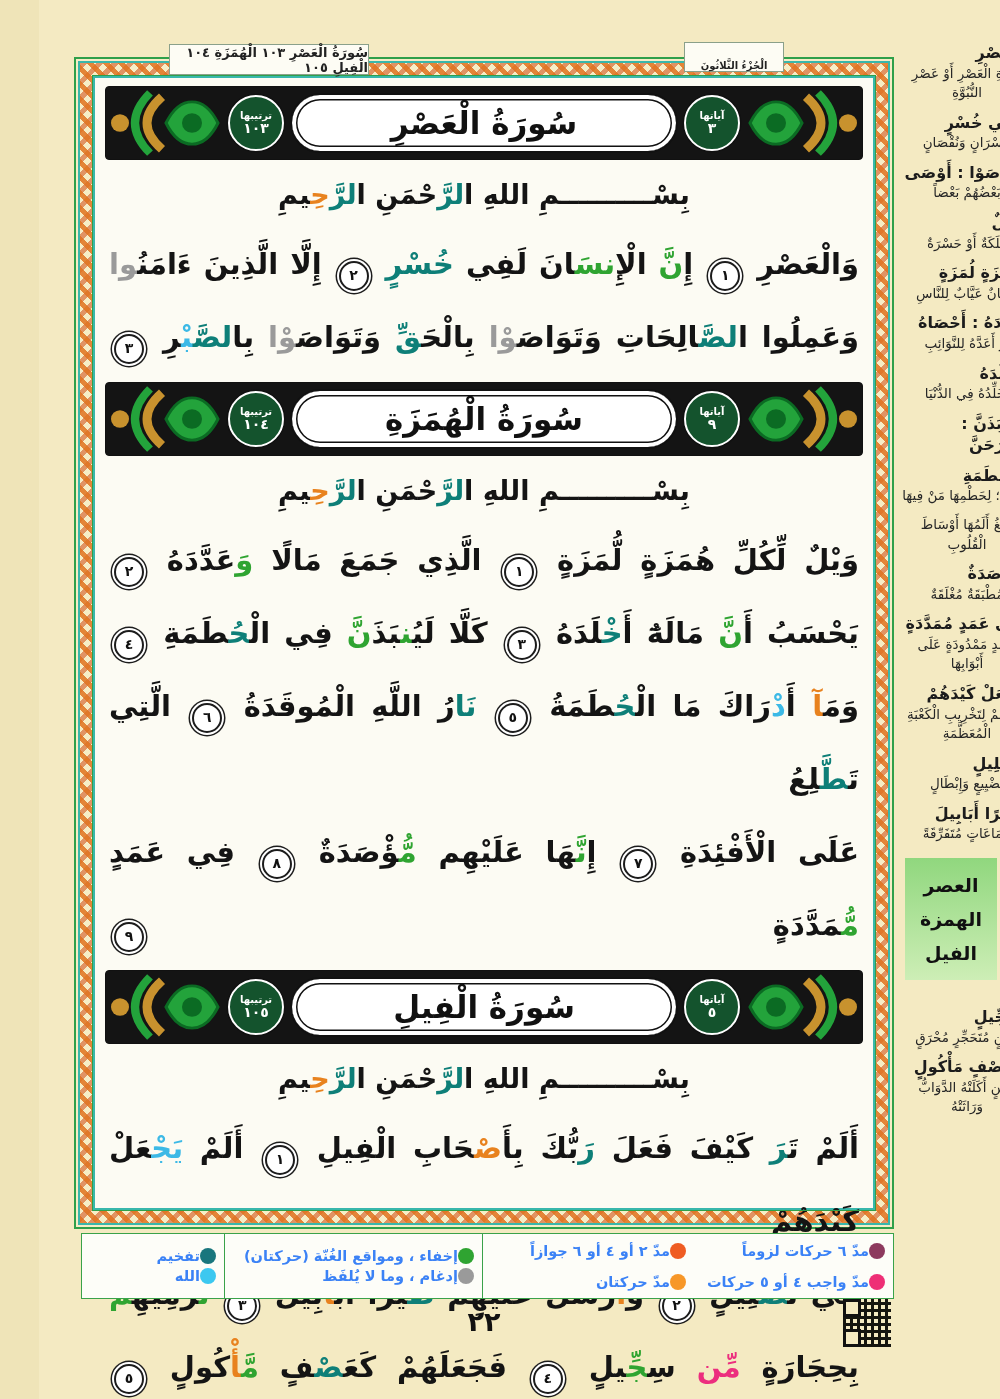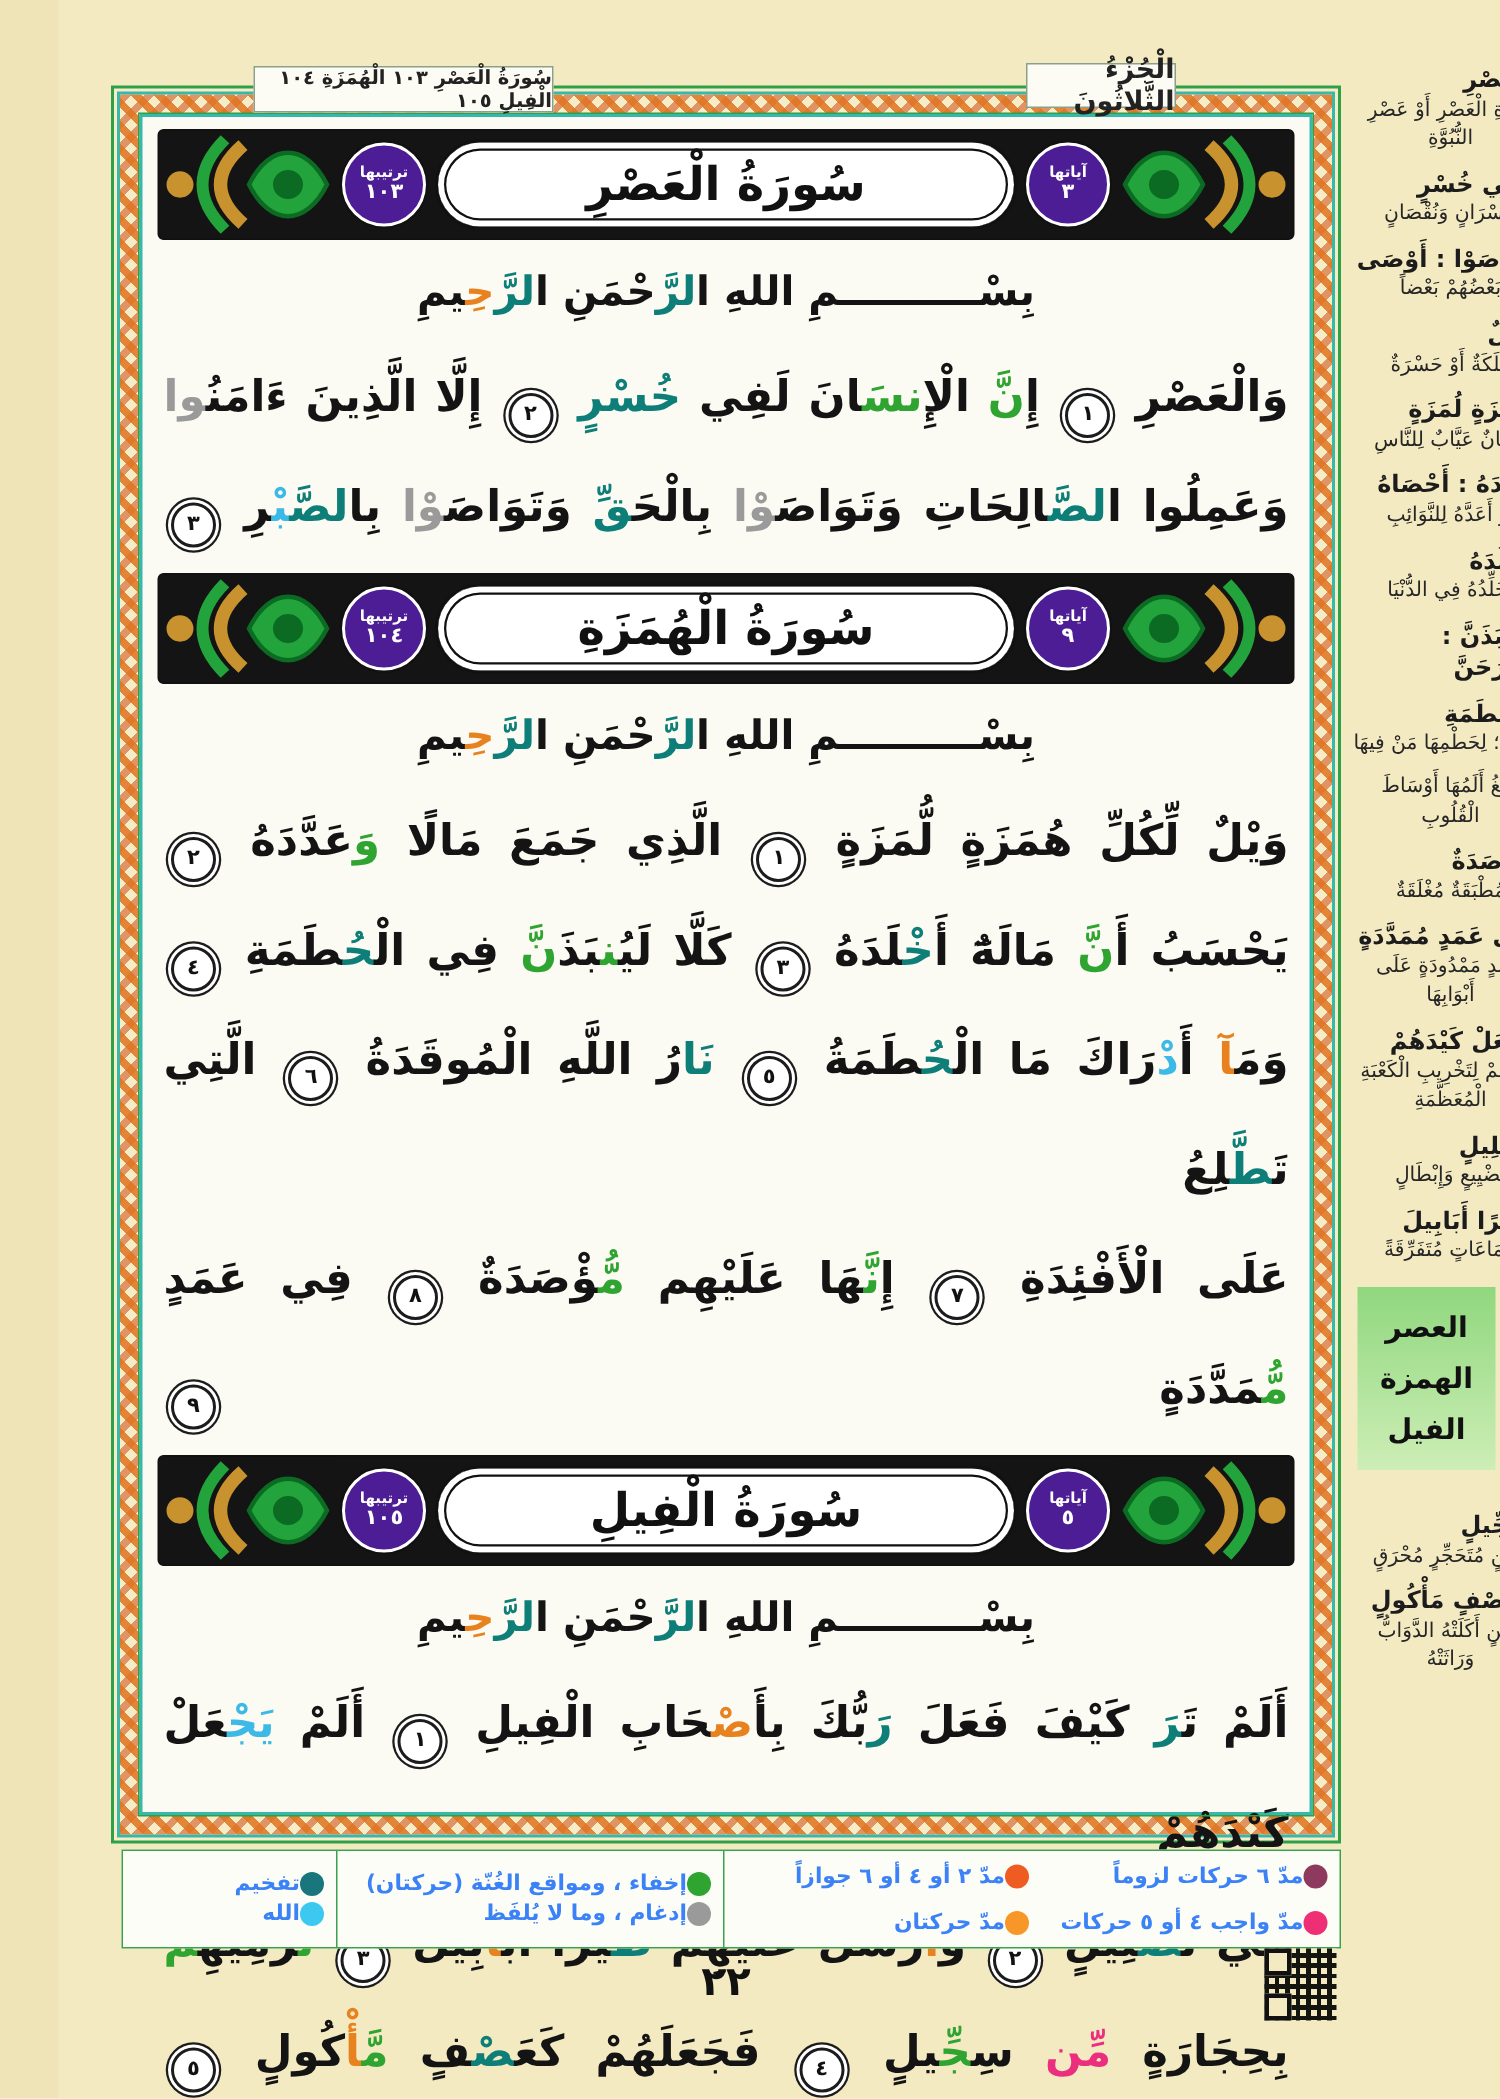--- a/index.html
+++ b/index.html
@@ -3,42 +3,42 @@
 <meta charset="utf-8">
 <style>
   * { box-sizing: border-box; margin: 0; padding: 0; }
   body { background:#efe4b8; font-family:"DejaVu Sans", sans-serif; }
   .page { position:relative; width:1000px; height:1399px; background:#f4eac2; overflow:hidden; direction:rtl;margin-left:39px; }
 
   
   .tab { position:absolute; background:#fdfcf4; border:1.5px solid #8aa08a; z-index:5;
          display:flex; align-items:center; justify-content:center; font-weight:bold; color:#222; }
   .tab-left  { left:130px; top:44px; width:200px; height:31px; font-size:13px; }
-  .tab-right { left:645px; top:42px; width:100px; height:30px; font-size:18px; }
+  .tab-right { left:645px; top:42px; width:100px; height:30px; font-size:10px;align-items:flex-end; }
 
   
   .frame { position:absolute; left:35px; top:57px; width:820px; height:1172px;
            border:2px solid #2fa04a; background:#f6edc6; padding:2px; }
   .frame-teal { border:2px solid #38b7ab; height:100%;
       background:
         repeating-linear-gradient(45deg,  rgba(224,115,31,.85) 0 5px, transparent 5px 11px),
         repeating-linear-gradient(-45deg, rgba(207,74,18,.55)  0 5px, transparent 5px 11px),
         #f6edc6;
       padding:13px; }
   .frame-inner { border:2px solid #38b7ab; outline:1.5px solid #2fa04a; height:100%; background:#fcfbf3; }
   .content { height:100%; padding:8px 10px 0; }
 
   
   .band { height:74px; display:flex; align-items:stretch; background:#141414; border:1.5px solid #111;
           border-radius:4px; overflow:hidden; margin-bottom:2px; }
   .band + * { margin-top:2px; }
   .band .orn { width:118px; height:100%; flex:0 0 auto; }
   .band .flip { transform:scaleX(-1); }
   .band-circle { align-self:center; flex:0 0 auto; width:56px; height:56px; margin:0 4px; border-radius:50%;
-                 background:#4c1d95; border:2px solid #fff; box-shadow:0 0 0 1.5px #111;
+                 background:#14532d; border:2px solid #fff; box-shadow:0 0 0 1.5px #111;
                  display:flex; flex-direction:column; align-items:center; justify-content:center;
                  color:#fff; line-height:1.1; z-index:1; }
   .band-circle .lbl { font-size:10px; font-weight:bold; }
   .band-circle .num { font-size:14px; font-weight:bold; }
   .cartouche { flex:1 1 auto; align-self:center; height:60px; margin:0 2px; background:#fff;
                border:2.5px solid #111; border-radius:30px;
                box-shadow:inset 0 0 0 4px #fff, inset 0 0 0 5.5px #111;
                display:flex; align-items:center; justify-content:center; }
   .surah-title { font-size:31px; font-weight:bold; color:#111; }
 

